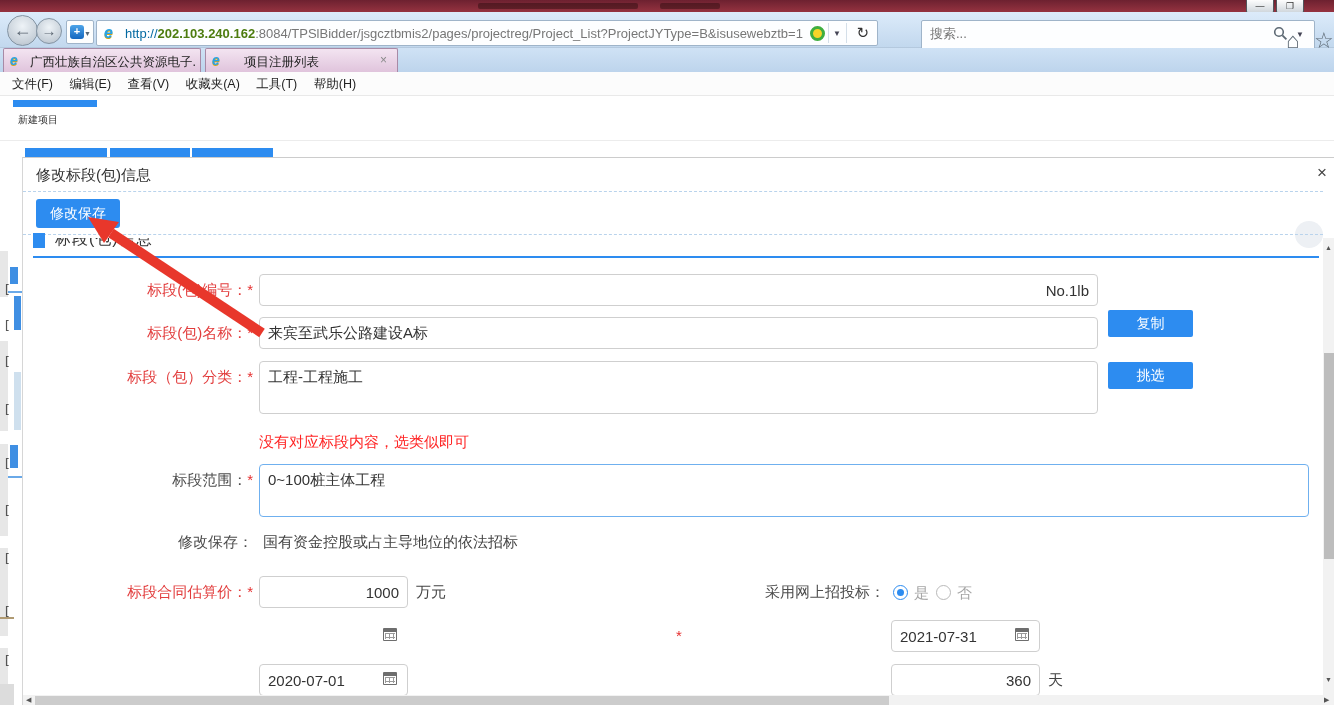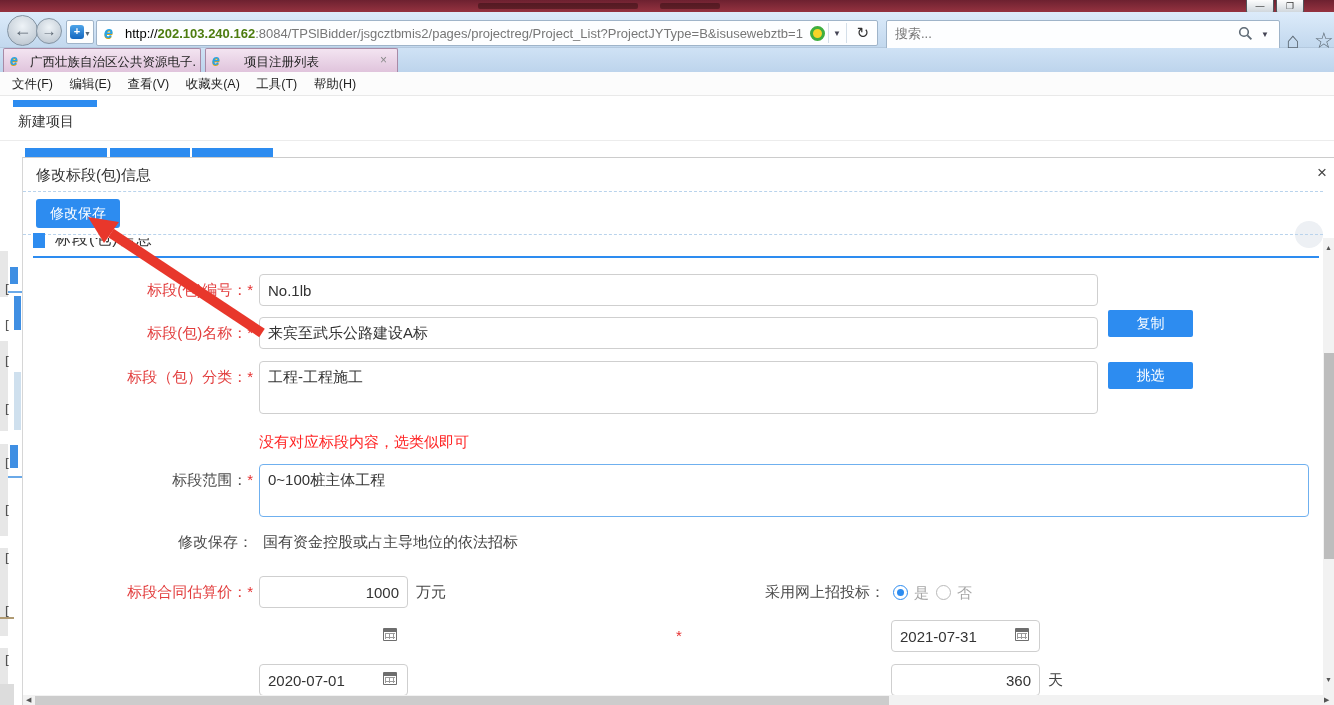--- a/index.html
+++ b/index.html
@@ -32,28 +32,28 @@
   #favicon-box .plus{position:absolute;left:3px;top:4px;width:14px;height:14px;border-radius:3px;
     background:linear-gradient(#4da4e8,#1467c0);color:#fff;font-size:11px;line-height:13px;text-align:center;font-weight:bold;}
   #favicon-box .dd{position:absolute;right:2px;top:9px;font-size:7px;color:#567;}
   #address-bar{left:96px;top:8px;width:782px;height:26px;background:#fdfeff;
     border:1px solid #9fb4c9;border-radius:2px;}
   .ie-e{font-style:italic;font-weight:bold;color:#26a3e6;font-size:16px;
     text-shadow:0 1px 0 #d8a410;}
   #address-bar .ie-e{position:absolute;left:7px;top:3px;}
   #url-text{position:absolute;left:28px;top:5px;font-size:13px;white-space:nowrap;
     width:716px;overflow:hidden;color:#777;}
-  #url-text .u1{color:#000000;}
+  #url-text .u1{color:#0369a1;}
   #url-text .u2{color:#4d7c0f;font-weight:bold;}
   #compat-icon{position:absolute;right:52px;top:5px;width:15px;height:15px;border-radius:50%;
     border:3px solid #3fae3f;background:#f6d428;}
   #addr-dd{position:absolute;right:36px;top:8px;font-size:8px;color:#445;}
   #refresh-icon{position:absolute;right:8px;top:3px;font-size:15px;color:#333;}
   .vdiv{position:absolute;top:2px;height:20px;width:1px;background:#d4dfe9;}
-  #search-box{left:886px;top:8px;width:394px;height:38px;background:#fdfeff;
+  #search-box{left:921px;top:8px;width:394px;height:38px;background:#fdfeff;
     border:1px solid #9fb4c9;border-radius:2px;}
   #search-input{position:absolute;left:8px;top:3px;width:330px;height:18px;border:none;outline:none;
     font-size:13px;color:#333;background:transparent;font-family:inherit;}
   #search-mag{position:absolute;right:26px;top:5px;}
   #search-dd{position:absolute;right:10px;top:9px;font-size:8px;color:#445;}
   #home-icon{left:1286px;top:16px;font-size:22px;color:#5d6974;}
   #star-icon{left:1314px;top:16px;font-size:22px;color:#5d6974;}
 
   
   #tabstrip{left:0;top:48px;width:1334px;height:24px;
@@ -69,21 +69,21 @@
   .blob.b2{background:rgba(95,115,175,.45);}
 
   
   #menubar{left:0;top:72px;width:1334px;height:24px;background:#fcfcfc;
     border-bottom:1px solid #e9e9e9;}
   .menu-item{display:inline-block;margin-top:4px;padding:0 6px;font-size:12.5px;color:#1f1f1f;}
   #menubar .wrap{padding-left:6px;}
 
   
   #page{left:0;top:96px;width:1334px;height:609px;background:#fff;}
-  #page-title{position:absolute;left:18px;top:17px;font-size:14px;color:#333;}
+  #page-title{position:absolute;left:18px;top:17px;font-size:10px;color:#333;}
   #blue-stub-top{position:absolute;left:13px;top:4px;width:84px;height:7px;background:#2d8cf0;}
   #header-line{position:absolute;left:0;top:44px;width:1334px;height:1px;background:#ececec;}
   .ptab-stub{position:absolute;top:52px;height:9px;background:#2d8cf0;}
 
   
   .frag-gray{position:absolute;background:#e7e7e7;}
   .frag-bracket{position:absolute;left:3px;font-size:13px;color:#555;font-family:"DejaVu Sans Mono",monospace;}
   .frag-blue{position:absolute;background:#3f8fe3;}
   .frag-lightblue{position:absolute;background:#cfe0ee;}
   .frag-bluediv{position:absolute;background:#6aa9e8;height:2px;}
@@ -269,21 +269,21 @@
     <div id="save-btn">修改保存</div>
     <div class="dashline" style="top:76px;"></div>
 
     <div id="section-square"></div>
     <div id="section-title-clip">
       <span>标段(包)信息</span>
     </div>
     <div id="section-underline"></div>
 
     <div class="lbl red" style="top:116px;"><span>标段(包)编号：</span><span class="req">*</span></div>
-    <input class="fld" style="left: 236px; top: 116px; width: 839px; height: 32px;" value="No.1lb">
+    <input class="fld" style="left: 236px; top: 116px; width: 839px; height: 32px; text-align: right;" value="No.1lb">
 
     <div class="lbl red" style="top:159px;"><span>标段(包)名称：</span><span class="req">*</span></div>
     <input class="fld" style="left: 236px; top: 159px; width: 839px; height: 32px;" value="来宾至武乐公路建设A标">
     <div class="mini-btn" style="left:1085px;top:152px;">复制</div>
 
     <div class="lbl red" style="top:203px;"><span>标段（包）分类：</span><span class="req">*</span></div>
     <textarea class="fld" style="left: 236px; top: 203px; width: 839px; height: 53px;">工程-工程施工</textarea>
     <div class="mini-btn" style="left:1085px;top:204px;">挑选</div>
 
     <div class="hint-red" style="left:236px;top:275px;">没有对应标段内容，选类似即可</div>

